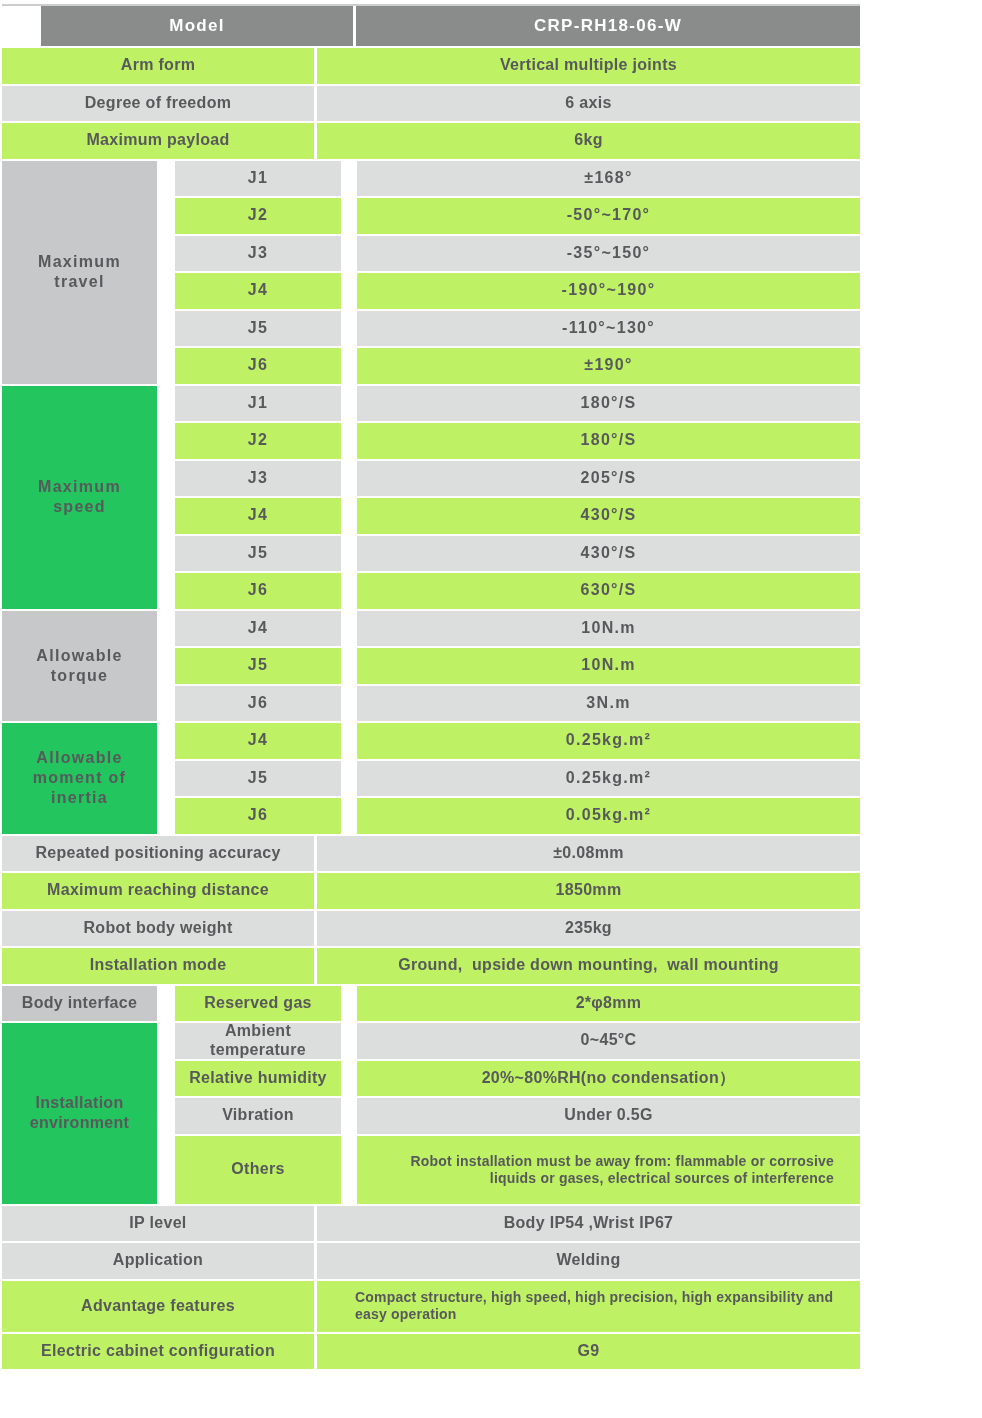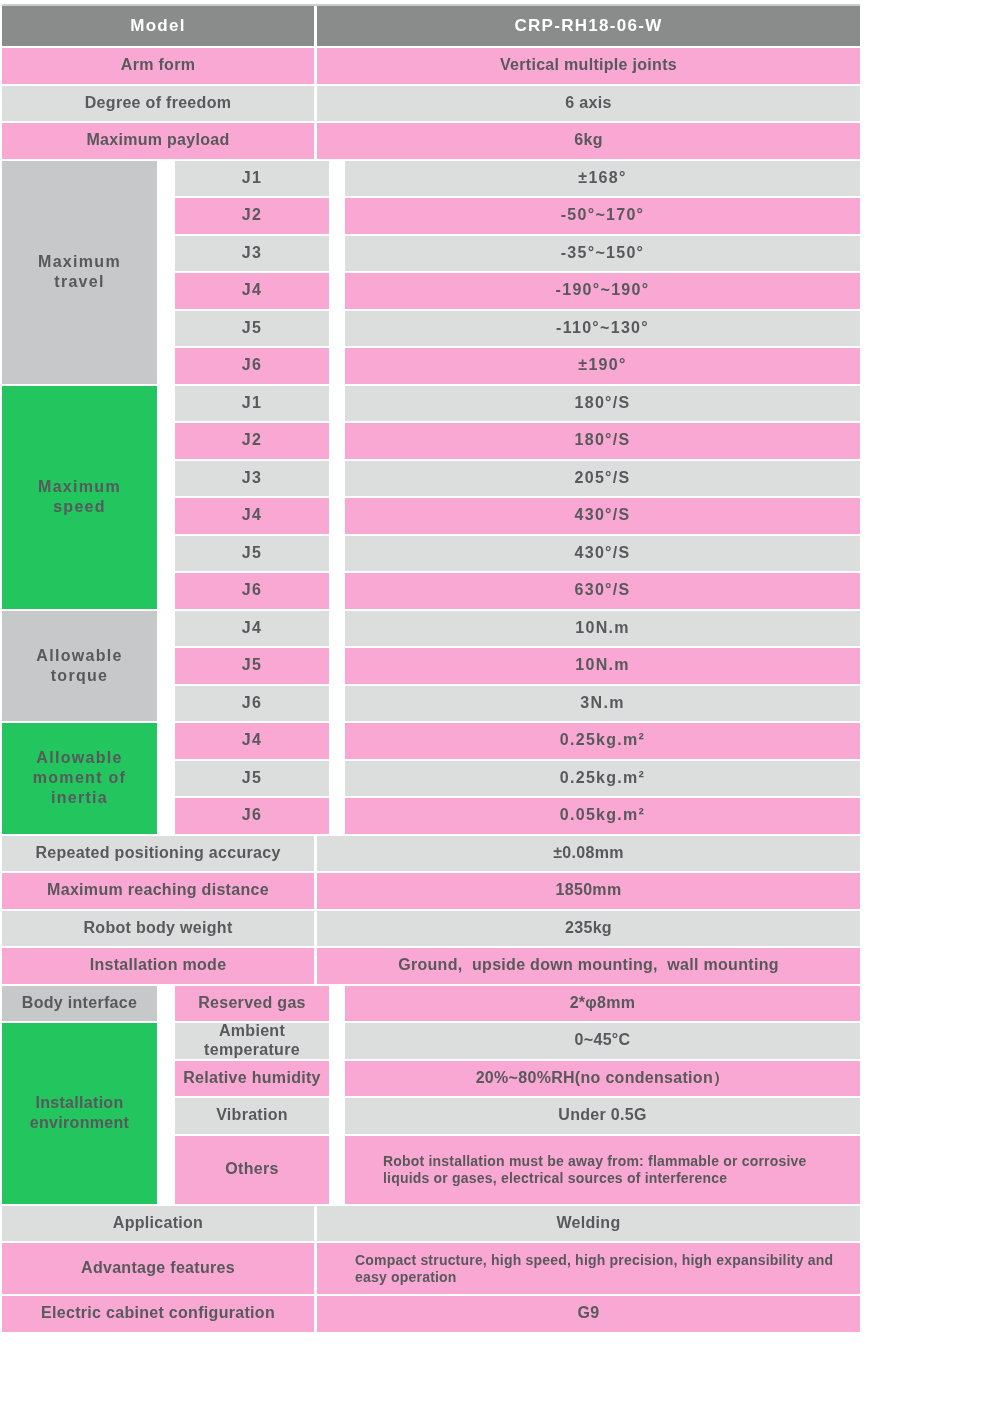--- a/index.html
+++ b/index.html
@@ -19,35 +19,35 @@
   .cell {
     box-sizing: border-box;
     display: flex; align-items: center; justify-content: center;
     text-align: center;
     border-bottom: 2px solid #ffffff;
     font-size: 16px; letter-spacing: 0.3px; line-height: 1.18;
   }
   .row > .cell, .srow > .cell { height: 100%; }
   .lbl { width: 312px; flex: none; }
   .val { flex: 1 1 auto; margin-left: 3px; min-width: 0; }
-  .hdr { height: 42px; }
+  .hdr { height: 42px; margin-left: 39px; }
   .hdr .cell { background: #8a8b8b; color: #ffffff; font-size: 17px; letter-spacing: 1.3px; }
   .g > .cell { background: #dcdddd; }
-  .w > .cell { background: #f9a8d4; }
+  .w > .cell { background: #bef264; }
   .section { display: flex; align-items: stretch; }
   .grp {
     width: 155px; flex: none; margin-right: 18px;
     padding: 0 8px; line-height: 1.25;
   }
   .grp.dark { background: #c6c8ca; }
   .grp.light { background: #22c55e; }
   .rows { flex: 1 1 auto; display: flex; flex-direction: column; min-width: 0; }
   .srow { display: flex; height: 37.5px; }
-  .sub { width: 154px; flex: none; }
-  .srow .val { margin-left: 16px; }
+  .sub { width: 166px; flex: none; }
+  .srow .val { margin-left: 16px; text-align: right; }
   .geo .cell { letter-spacing: 1.3px; }
   .tall { height: 70px; }
   .med { height: 53px; }
   .left {
     justify-content: flex-start; text-align: left;
     padding: 0 26px 0 38px; font-size: 14px; letter-spacing: 0.2px;
   }
   .pre { white-space: pre-wrap; }
 </style>
 </head>
@@ -212,20 +212,24 @@
         <div class="cell val">Under 0.5G</div>
       </div>
       <div class="srow w tall">
         <div class="cell sub">Others</div>
         <div class="cell val left">Robot installation must be away from: flammable or corrosive liquids or gases, electrical sources of interference</div>
       </div>
     </div>
   </div>
 
   <div class="row g">
+    <div class="cell lbl">IP level</div>
+    <div class="cell val">Body IP54 ,Wrist IP67</div>
+  </div>
+  <div class="row g">
     <div class="cell lbl">Application</div>
     <div class="cell val">Welding</div>
   </div>
   <div class="row w med">
     <div class="cell lbl">Advantage features</div>
     <div class="cell val left">Compact structure, high speed, high precision, high expansibility and easy operation</div>
   </div>
   <div class="row w">
     <div class="cell lbl">Electric cabinet configuration</div>
     <div class="cell val">G9</div>

